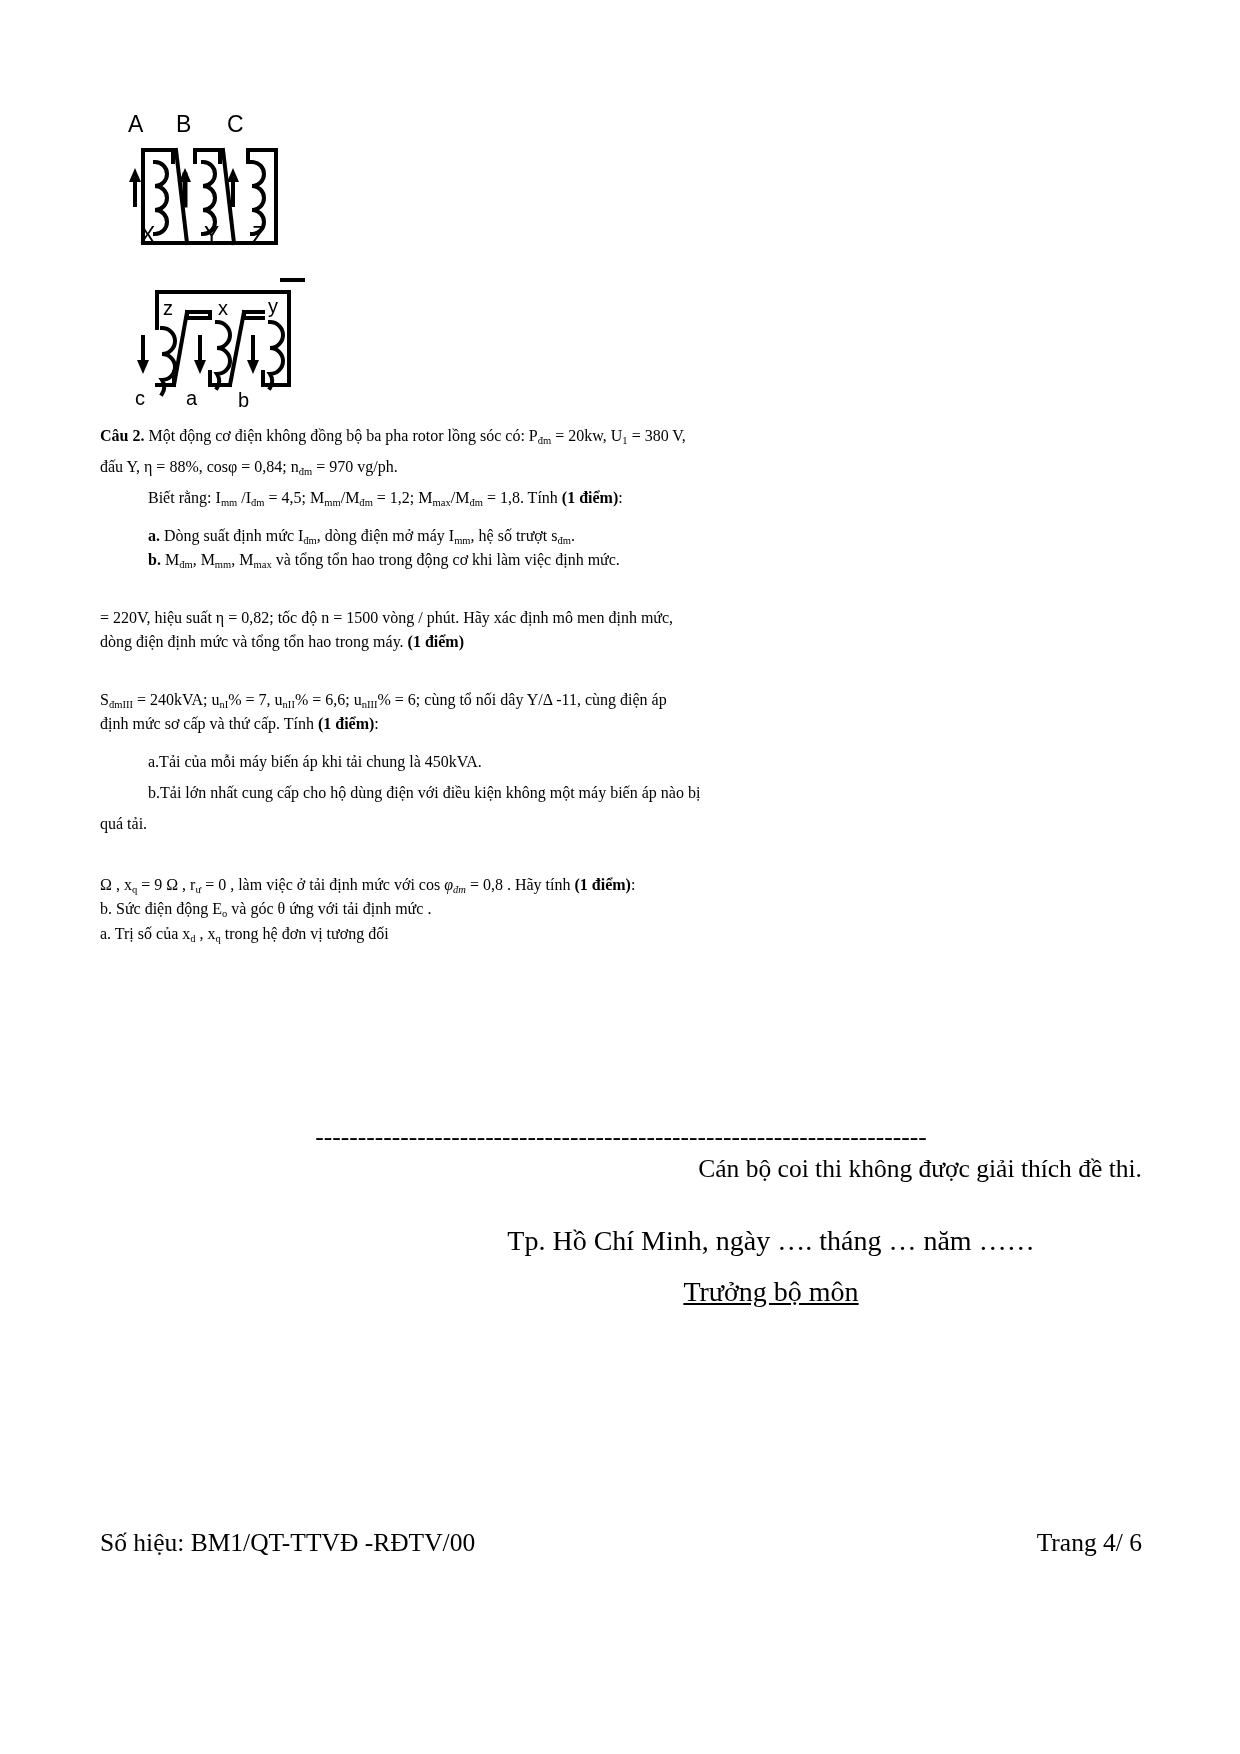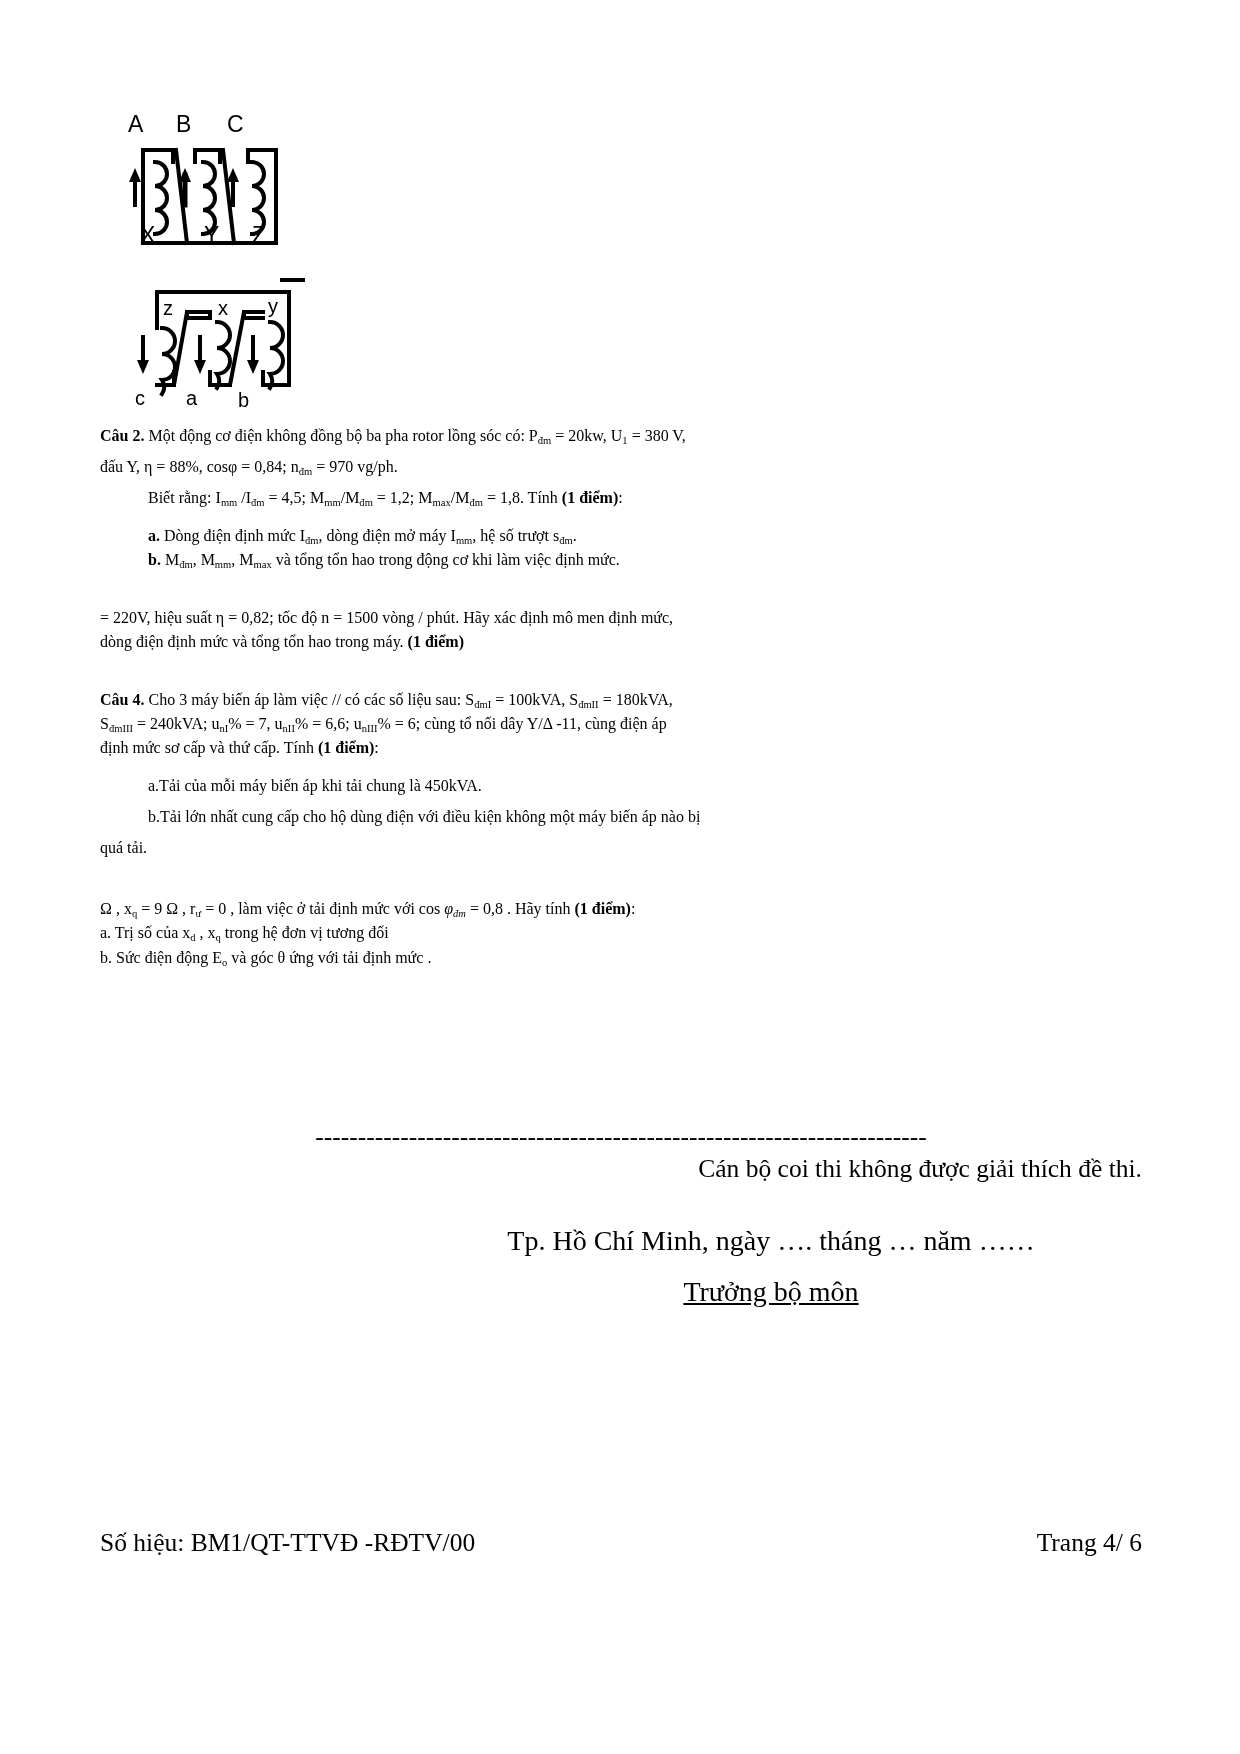--- a/index.html
+++ b/index.html
@@ -185,53 +185,52 @@
 
     <div class="blk p-wide">
       <div><span class="lead">Câu 2.</span><span> Một động cơ điện  không đồng bộ ba pha rotor lồng sóc có: P</span><sub>đm</sub><span> = 20kw, U</span><sub>1</sub><span> = 380 V,</span></div>
       <div><span>đấu Y, η = 88%, cosφ = 0,84; n</span><sub>đm</sub><span> = 970 vg/ph.</span></div>
       <div class="indent"><span>Biết rằng: I</span><sub>mm</sub><span> /I</span><sub>đm</sub><span> = 4,5; M</span><sub>mm</sub><span>/M</span><sub>đm</sub><span> = 1,2; M</span><sub>max</sub><span>/M</span><sub>đm</sub><span> = 1,8. Tính </span><span class="b">(1 điểm)</span><span>:</span></div>
     </div>
 
     <div class="gap-sm"></div>
 
     <div class="blk" style="line-height:1.5">
-      <div class="indent"><span class="b">a.</span><span> Dòng điện định mức I</span><sub>đm</sub><span>, dòng điện mở máy I</span><sub>mm</sub><span>, hệ số trượt s</span><sub>đm</sub><span>.</span></div>
+      <div class="indent"><span class="b">a.</span><span> Dòng suất định mức I</span><sub>đm</sub><span>, dòng điện mở máy I</span><sub>mm</sub><span>, hệ số trượt s</span><sub>đm</sub><span>.</span></div>
       <div class="indent"><span class="b">b.</span><span> M</span><sub>đm</sub><span>, M</span><sub>mm</sub><span>, M</span><sub>max</sub><span> và tổng tổn hao trong động cơ khi làm việc định mức.</span></div>
     </div>
 
     <div class="gap-lg"></div>
 
     <div class="blk" style="line-height:1.5">
       <div>= 220V, hiệu suất η = 0,82; tốc độ n = 1500 vòng / phút. Hãy xác định mô men định mức,</div>
       <div><span>dòng điện định mức và tổng tổn hao trong máy. </span><span class="b">(1 điểm)</span></div>
     </div>
 
     <div class="gap-lg"></div>
 
     <div class="blk" style="line-height:1.5">
-      <div><span class="lead">Câu 4.</span><span> Cho 3 máy biến áp làm việc // có các số liệu sau:  S</span><sub>đmI</sub><span> = 100kVA, S</span><sub>đmII</sub><span> = 180kVA,</span></div>
       <div><span>S</span><sub>đmIII</sub><span> = 240kVA; u</span><sub>nI</sub><span>% = 7, u</span><sub>nII</sub><span>% = 6,6; u</span><sub>nIII</sub><span>% = 6; cùng tổ nối dây Y/Δ -11, cùng điện áp</span></div>
       <div><span>định mức sơ cấp và thứ cấp. Tính </span><span class="b">(1 điểm)</span><span>:</span></div>
     </div>
 
     <div class="gap-sm"></div>
 
     <div class="blk p-wide">
       <div class="indent">a.Tải của mỗi máy biến áp khi tải chung là 450kVA.</div>
       <div class="indent"><span>b.Tải lớn nhất cung cấp cho hộ dùng điện với điều kiện không một máy biến áp nào bị</span></div>
       <div>quá tải.</div>
     </div>
 
     <div class="gap-lg"></div>
 
     <div class="blk" style="line-height:1.52">
       <div><span>Ω , x</span><sub>q</sub><span> = 9 Ω ,  r</span><sub>ư</sub><span> = 0 , làm việc ở tải định mức với cos </span><span class="ital">φ</span><sub class="ital">đm</sub><span>  = 0,8 . Hãy tính </span><span class="b">(1 điểm)</span><span>:</span></div>
+      <div><span>b. Sức điện động E</span><sub>o</sub><span> và góc θ ứng với tải định mức .</span></div>
       <div><span>a. Trị số của x</span><sub>d</sub><span> , x</span><sub>q</sub><span> trong hệ đơn vị tương đối</span></div>
-      <div><span>b. Sức điện động E</span><sub>o</sub><span> và góc θ ứng với tải định mức .</span></div>
     </div>
 
   </div>
 
   <div class="closing">
     <span class="dashline">------------------------------------------------------------------------</span>
     <div class="closing-note">Cán bộ coi thi không được giải thích đề thi.</div>
   </div>
 
   <div class="signature">

